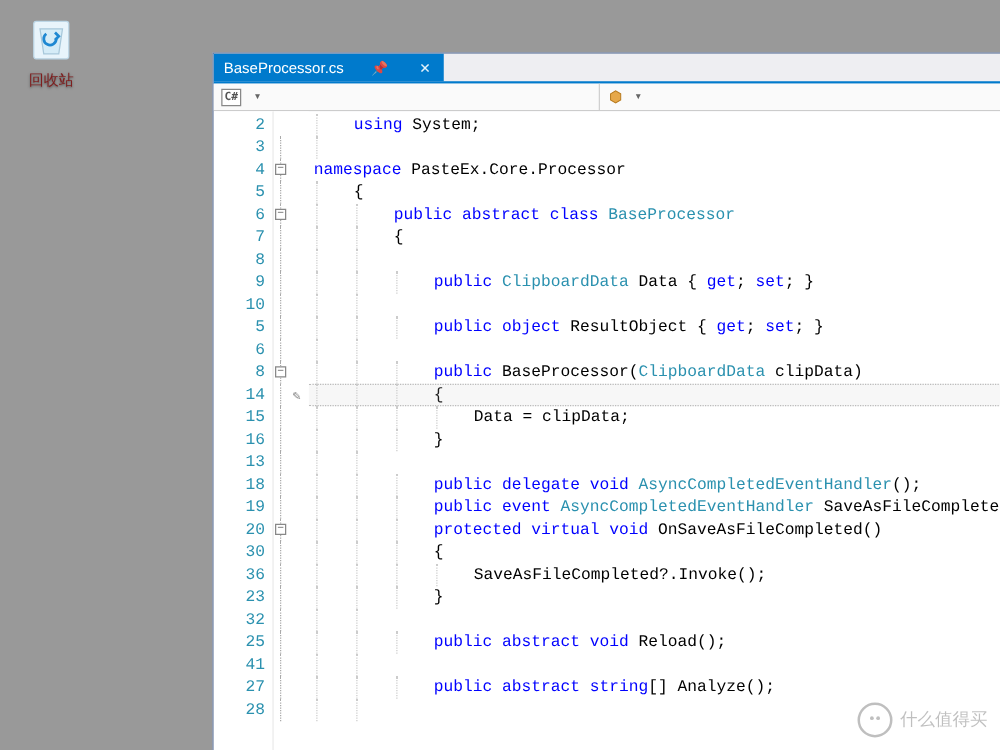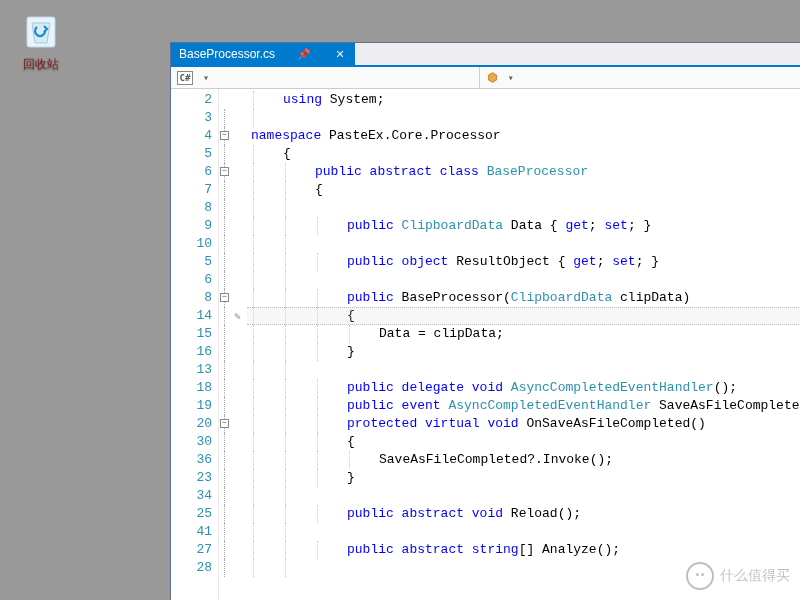--- a/index.html
+++ b/index.html
@@ -255,21 +255,21 @@
         <div>14</div>
         <div>15</div>
         <div>16</div>
         <div>13</div>
         <div>18</div>
         <div>19</div>
         <div>20</div>
         <div>30</div>
         <div>36</div>
         <div>23</div>
-        <div>34</div>
+        <div>32</div>
         <div>25</div>
         <div>41</div>
         <div>27</div>
         <div>28</div>
       </div>
     <div class="outline" id="outline">
         <div></div>
         <div class="rail"></div>
         <div class="rail">
           <div class="box">−</div>

